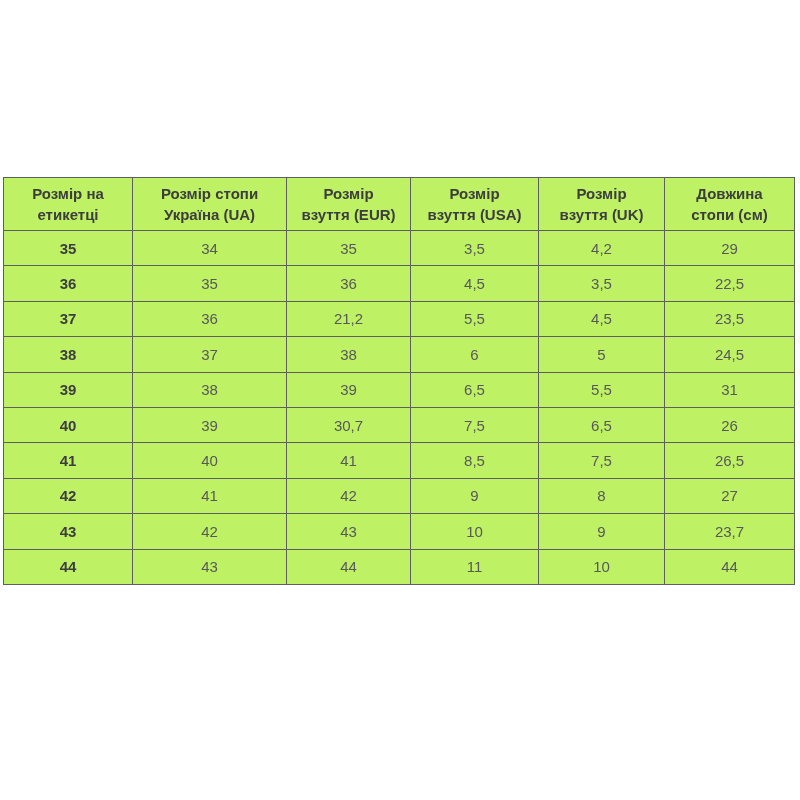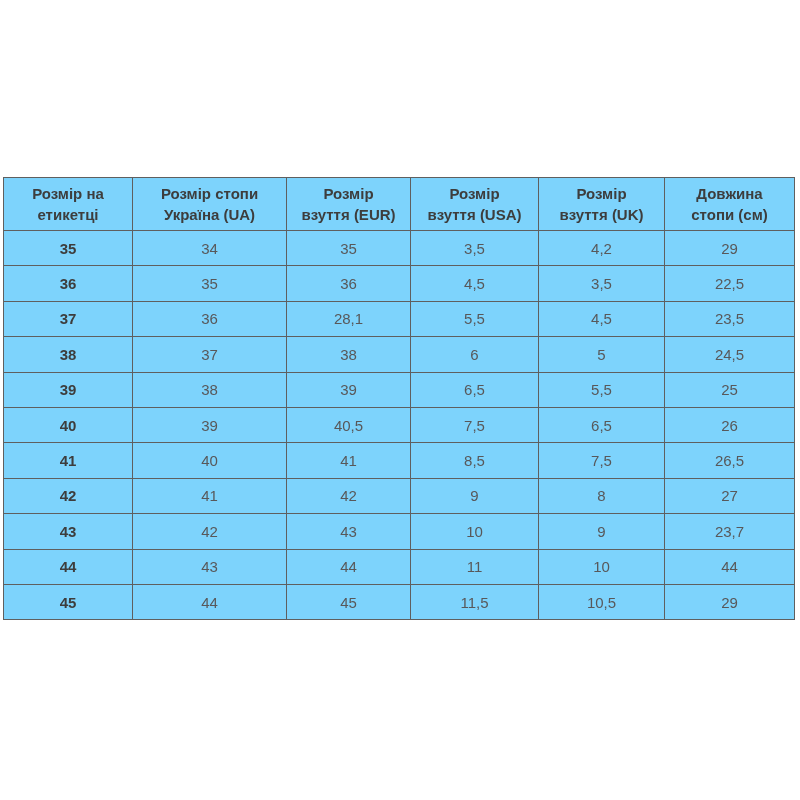--- a/index.html
+++ b/index.html
@@ -17,21 +17,21 @@
     background: #ffffff;
     overflow: hidden;
   }
   table.size-chart {
     position: absolute;
     top: 177px;
     left: 3px;
     width: 791px;
     border-collapse: collapse;
     table-layout: fixed;
-    background: #7dd3fc;
+    background: #bef264;
     padding-left: 8px;
   }
   table.size-chart th,
   table.size-chart td {
     border: 1px solid #5f5f5f;
     text-align: center;
     vertical-align: middle;
     padding: 0;
   }
   table.size-chart th {
@@ -101,45 +101,45 @@
           <td class="row-label">36</td>
           <td>35</td>
           <td>36</td>
           <td>4,5</td>
           <td>3,5</td>
           <td>22,5</td>
         </tr>
         <tr>
           <td class="row-label">37</td>
           <td>36</td>
-          <td>28,1</td>
+          <td>21,2</td>
           <td>5,5</td>
           <td>4,5</td>
           <td>23,5</td>
         </tr>
         <tr>
           <td class="row-label">38</td>
           <td>37</td>
           <td>38</td>
           <td>6</td>
           <td>5</td>
           <td>24,5</td>
         </tr>
         <tr>
           <td class="row-label">39</td>
           <td>38</td>
           <td>39</td>
           <td>6,5</td>
           <td>5,5</td>
-          <td>25</td>
+          <td>31</td>
         </tr>
         <tr>
           <td class="row-label">40</td>
           <td>39</td>
-          <td>40,5</td>
+          <td>30,7</td>
           <td>7,5</td>
           <td>6,5</td>
           <td>26</td>
         </tr>
         <tr>
           <td class="row-label">41</td>
           <td>40</td>
           <td>41</td>
           <td>8,5</td>
           <td>7,5</td>
@@ -162,23 +162,15 @@
           <td>23,7</td>
         </tr>
         <tr>
           <td class="row-label">44</td>
           <td>43</td>
           <td>44</td>
           <td>11</td>
           <td>10</td>
           <td>44</td>
         </tr>
-        <tr>
-          <td class="row-label">45</td>
-          <td>44</td>
-          <td>45</td>
-          <td>11,5</td>
-          <td>10,5</td>
-          <td>29</td>
-        </tr>
       </tbody>
   </table>
 </div>
 
 </body></html>

